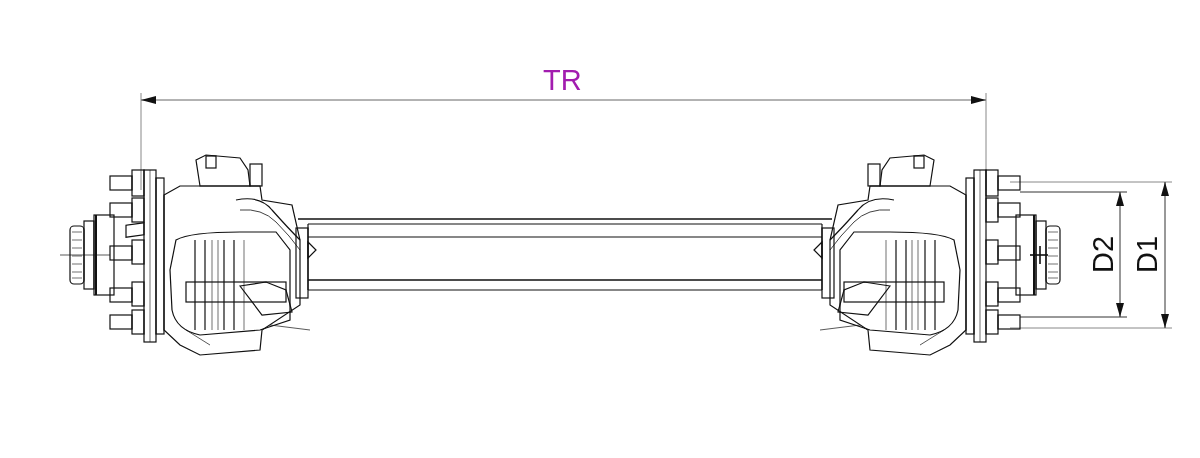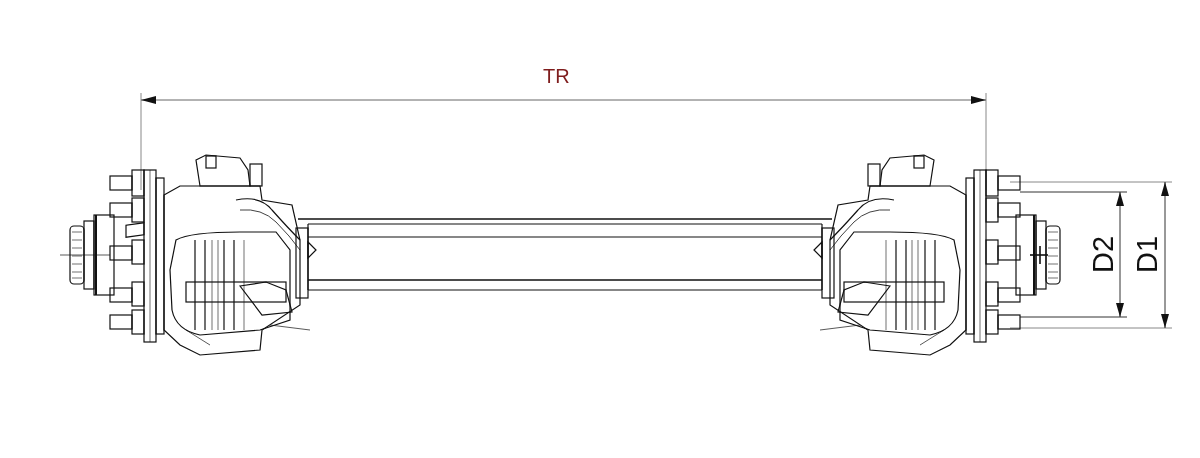--- a/index.html
+++ b/index.html
@@ -1,18 +1,18 @@
 <!DOCTYPE html>
 <html><head>
 <meta charset="utf-8">
 <style>
   html, body { margin:0; padding:0; background:#ffffff; }
   body { width:1200px; height:458px; overflow:hidden; position:relative; font-family:"Liberation Sans", sans-serif; }
   #canvas { position:absolute; left:0; top:0; width:1200px; height:458px; }
-  .lbl { position:absolute; font-family:"Liberation Sans", sans-serif; font-size:20px; color:#7f1d1d; line-height:1; }
+  .lbl { position:absolute; font-family:"Liberation Sans", sans-serif; font-size:29px; color:#a21caf; line-height:1; }
   #tr-label { left:543px; top:66px; }
   .vlbl { position:absolute; font-size:29px; color:#111; transform:rotate(-90deg); transform-origin:center center; width:60px; text-align:center; line-height:1; }
   #d2-label { left:1073px; top:240px; }
   #d1-label { left:1117px; top:240px; }
 </style>
 </head>
 <body>
 
 <svg id="canvas" viewBox="0 0 1200 458" xmlns="http://www.w3.org/2000/svg" fill="none" stroke="#111" stroke-width="1.2">
 

